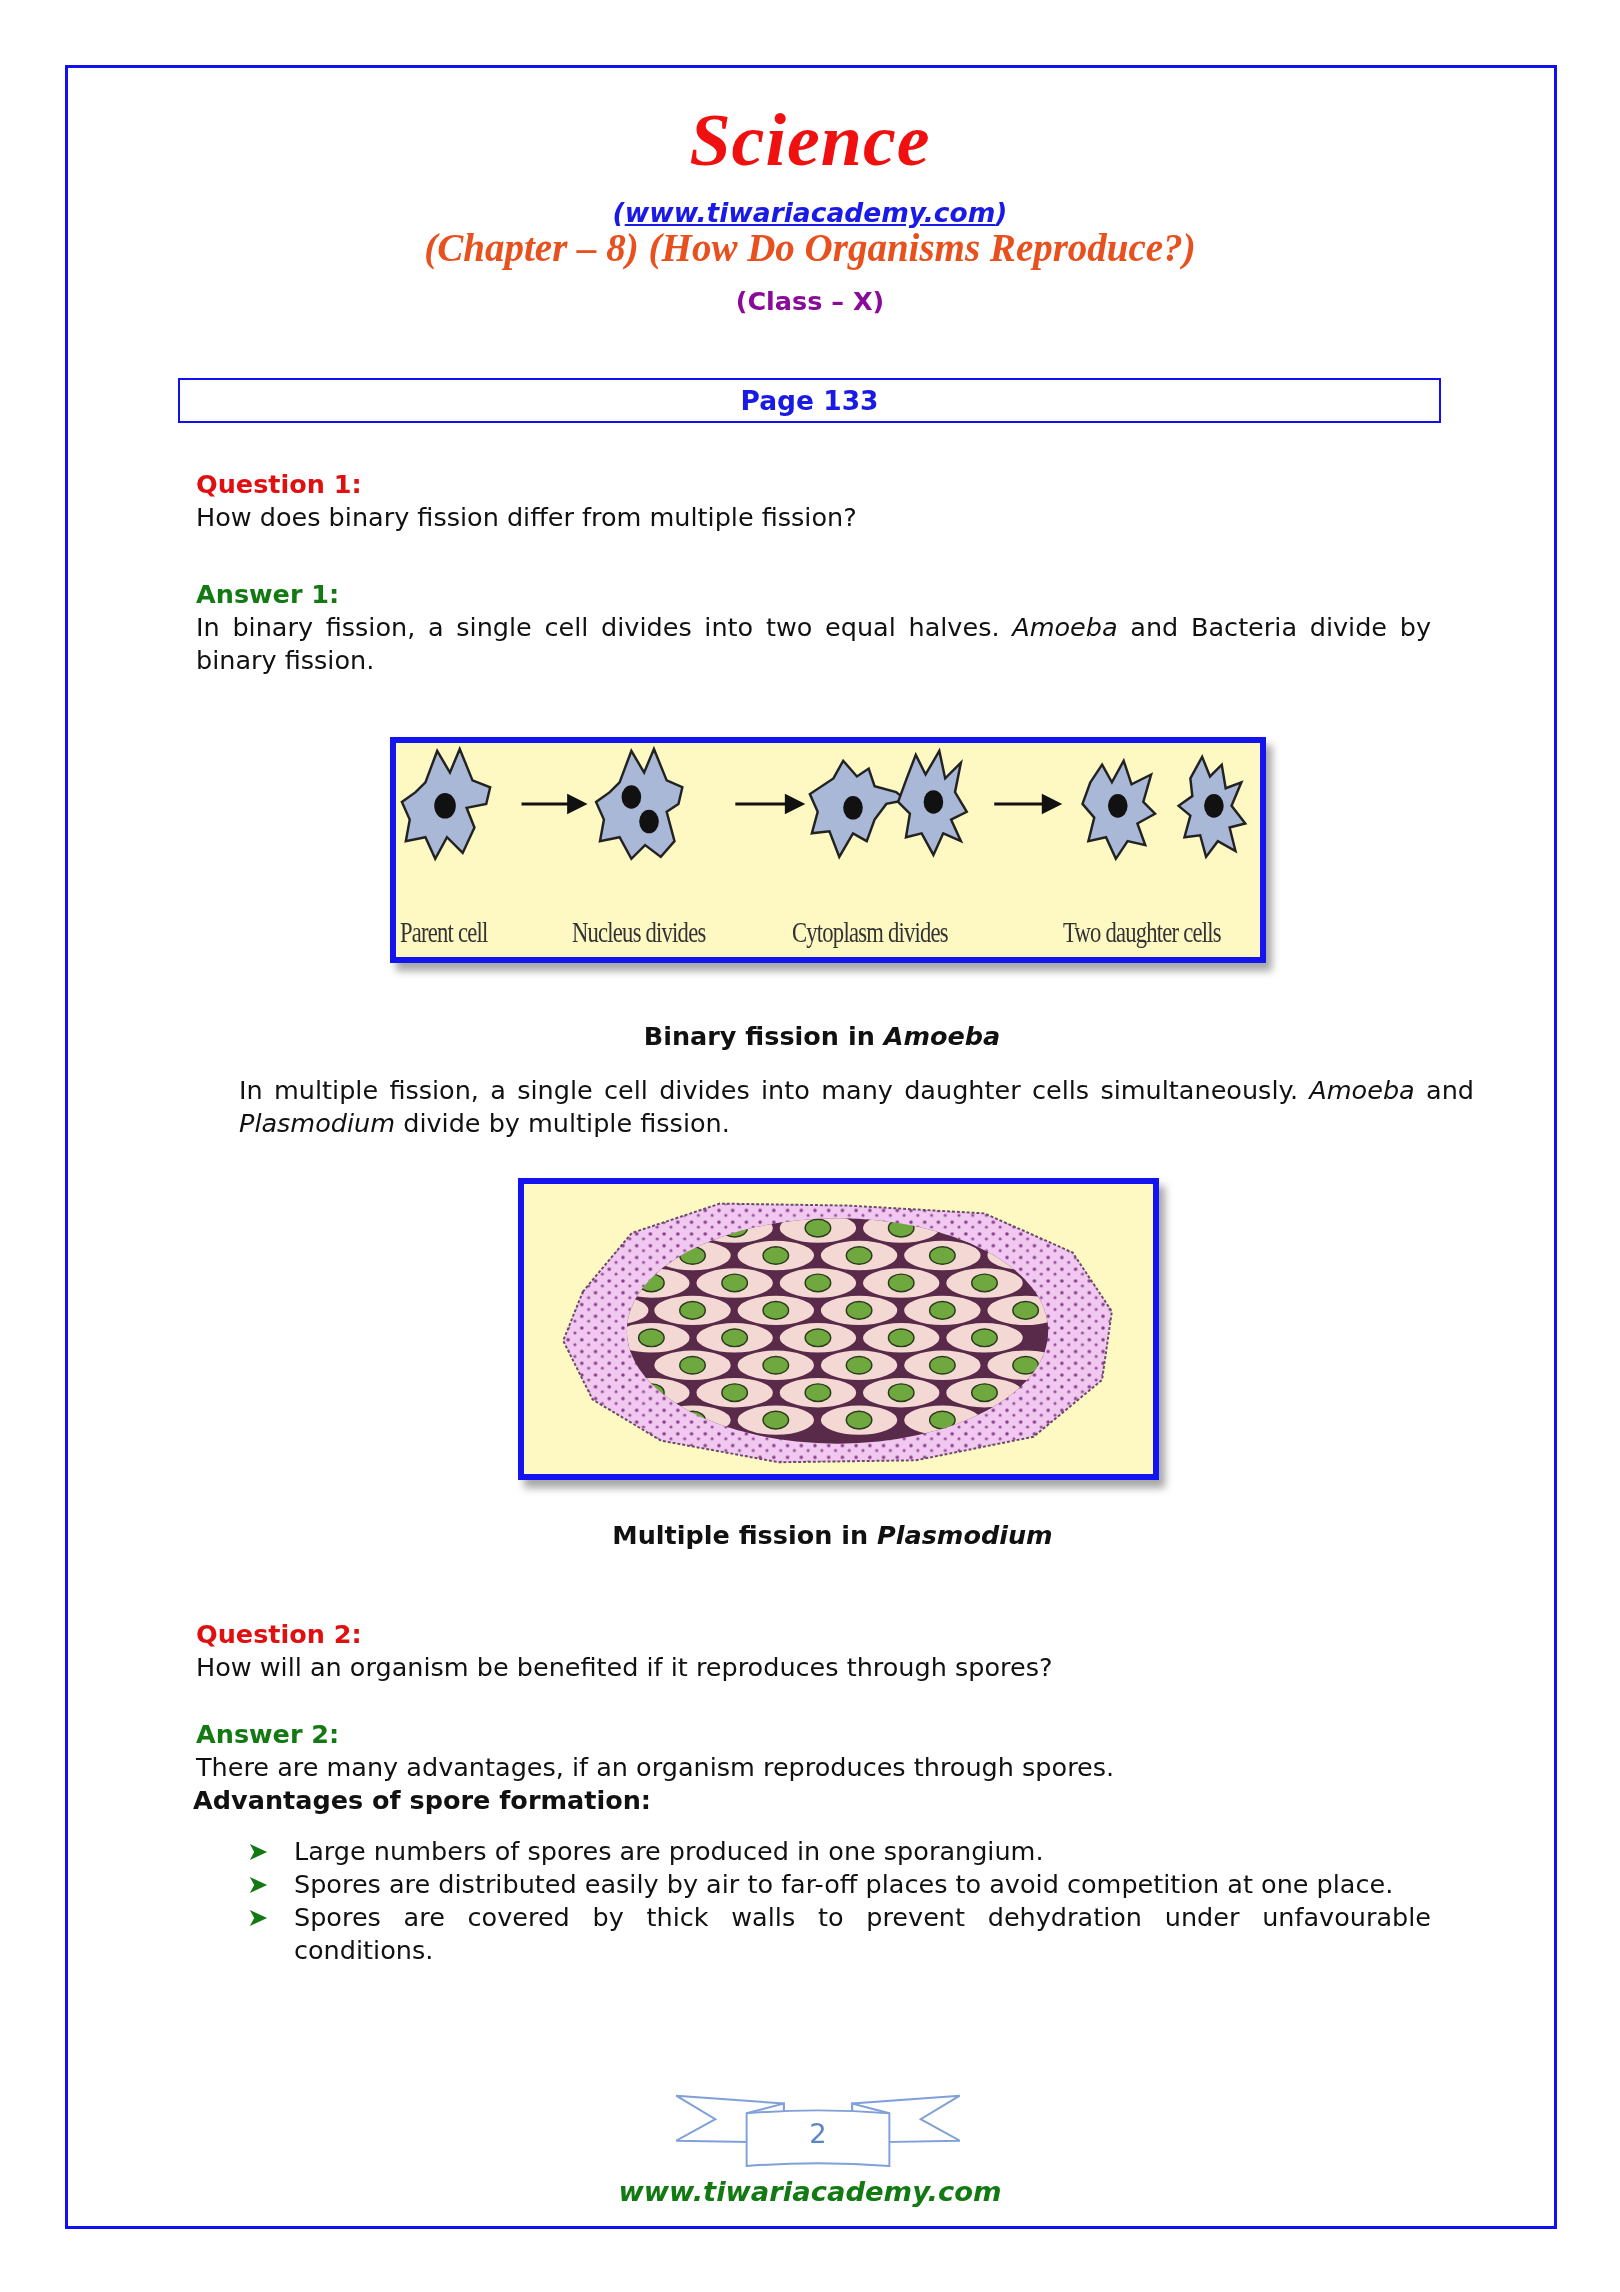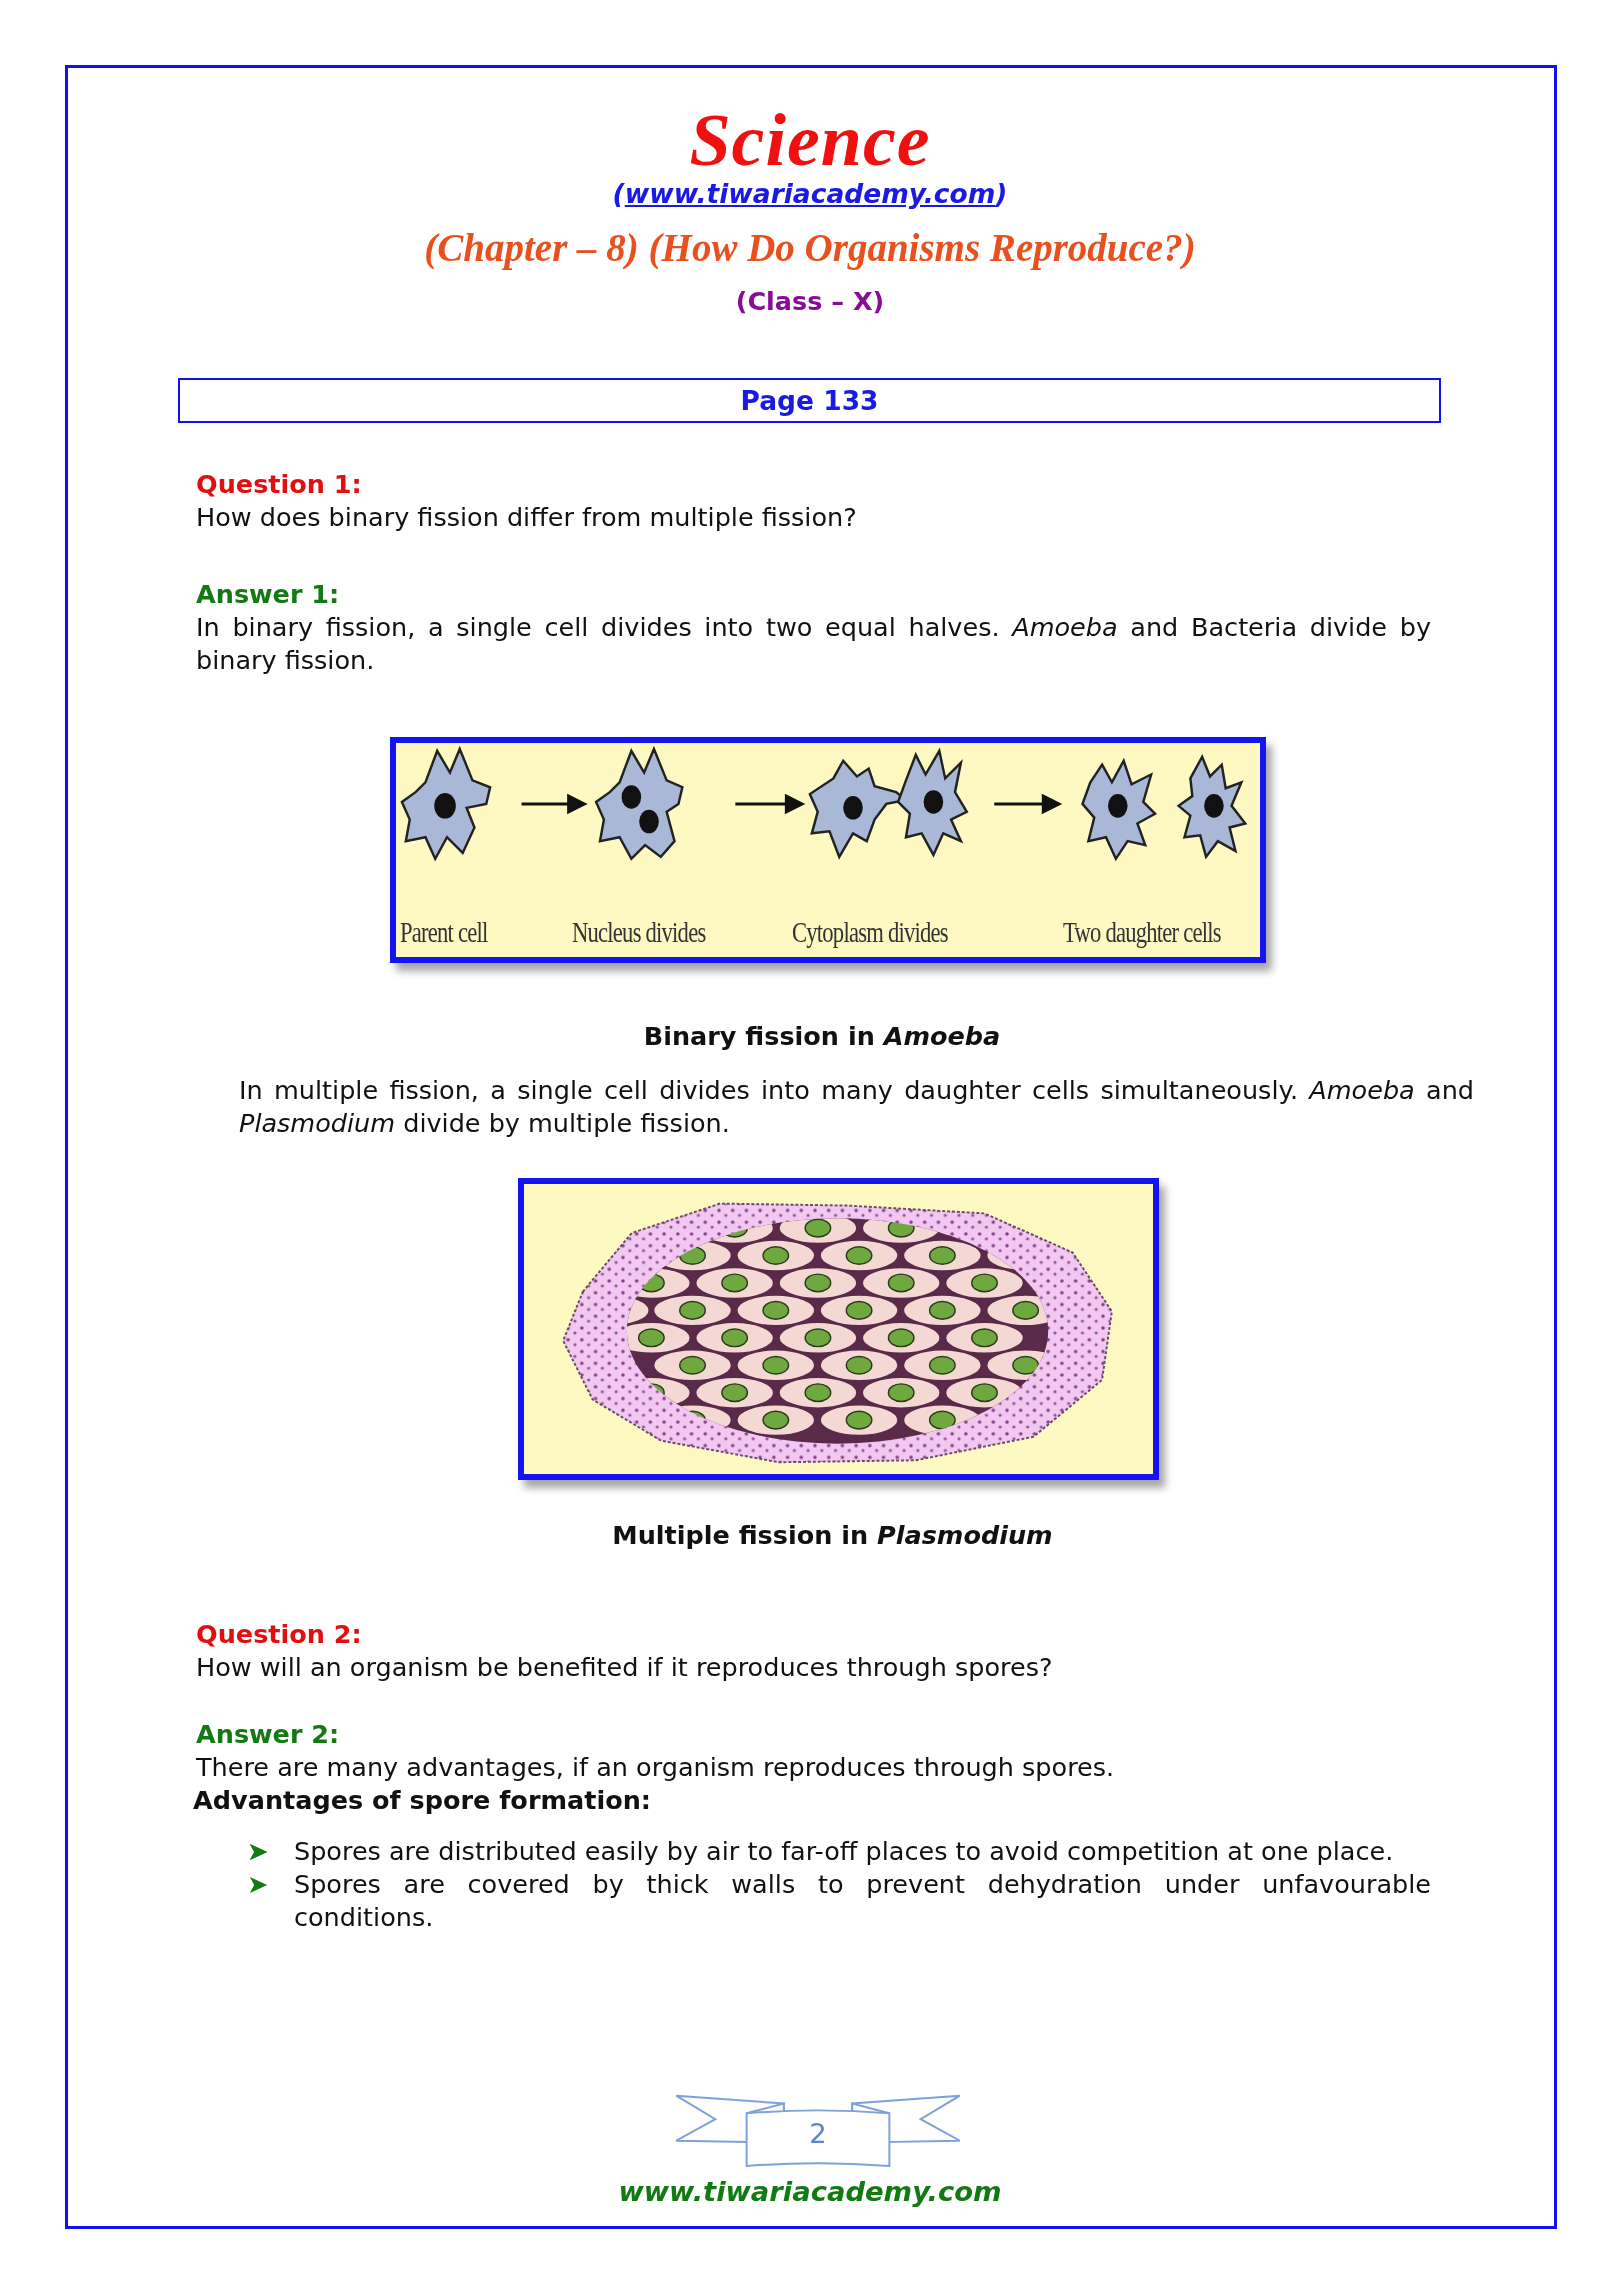--- a/index.html
+++ b/index.html
@@ -4,21 +4,21 @@
 <style>
   html, body { margin: 0; padding: 0; background: #ffffff; }
   body { width: 1620px; height: 2293px; position: relative; overflow: hidden;
          font-family: "DejaVu Sans", sans-serif; color: #111; }
   .page-frame { position: absolute; left: 65px; top: 65px; width: 1486px; height: 2158px;
                 border: 3.9px solid #1010f0; box-sizing: content-box; }
   .abs { position: absolute; }
   .center { left: 0; width: 1620px; text-align: center; }
   .title { top: 96px; font-family: "Liberation Serif", serif; font-style: italic; font-weight: bold;
            font-size: 74px; color: #f01010; letter-spacing: 1px; line-height: 88px; }
-  .url { top: 176px; font-weight: bold; font-style: italic; font-size: 26.5px; color: #1a1ae6; line-height: 35px; }
+  .url { top: 195px; font-weight: bold; font-style: italic; font-size: 26.5px; color: #1a1ae6; line-height: 35px; }
   .url a { color: #1a1ae6; text-decoration: underline; }
   .chapter { top: 222px; font-family: "Liberation Serif", serif; font-style: italic; font-weight: bold;
              font-size: 39px; color: #e8501e; line-height: 51px; }
   .class-line { top: 284px; font-weight: bold; font-size: 25.5px; color: #8a0a9a; line-height: 35px; }
   .page-box { left: 178px; top: 378px; width: 1259px; height: 41px; border: 2.9px solid #1010f0;
               text-align: center; font-weight: bold; font-size: 26.5px; color: #1a1ae6; line-height: 41px; }
   .content { left: 196px; width: 1235px; font-size: 25.5px; line-height: 33px; }
   .q-label { font-weight: bold; color: #e01010; }
   .a-label { font-weight: bold; color: #137a13; }
   .justify { text-align: justify; }
@@ -205,21 +205,21 @@
 <div class="abs content" style="top:1618px;">
   <div class="q-label">Question 2:</div>
   <div>How will an organism be benefited if it reproduces through spores?</div>
 </div>
 
 <div class="abs content" style="top:1718px;">
   <div class="a-label">Answer 2:</div>
   <div>There are many advantages, if an organism reproduces through spores.</div>
   <div style="font-weight:bold; margin-left:-2.9px;">Advantages of spore formation:</div>
   <ul class="adv" style="margin-top:17.6px;">
-    <li><span class="bullet">➤</span></li>
+    <li><span class="bullet">➤</span><span>Large numbers of spores are produced in one sporangium.</span></li>
     <li><span class="bullet">➤</span><span>Spores are distributed easily by air to far-off places to avoid competition at one place.</span></li>
     <li><span class="bullet">➤</span><span>Spores are covered by thick walls to prevent dehydration under unfavourable conditions.</span></li>
   </ul>
 </div>
 
 <svg class="abs" style="left:676px; top:2082px;" width="284" height="88" viewBox="0 0 290 90">
   <g fill="#ffffff" stroke="#7fa0d8" stroke-width="2">
     <polygon points="0,14 110,22 110,62 0,60 40,38"></polygon>
     <polygon points="290,14 180,22 180,62 290,60 250,38"></polygon>
     <path d="M72,32 L110,22 L110,32 Z"></path>

